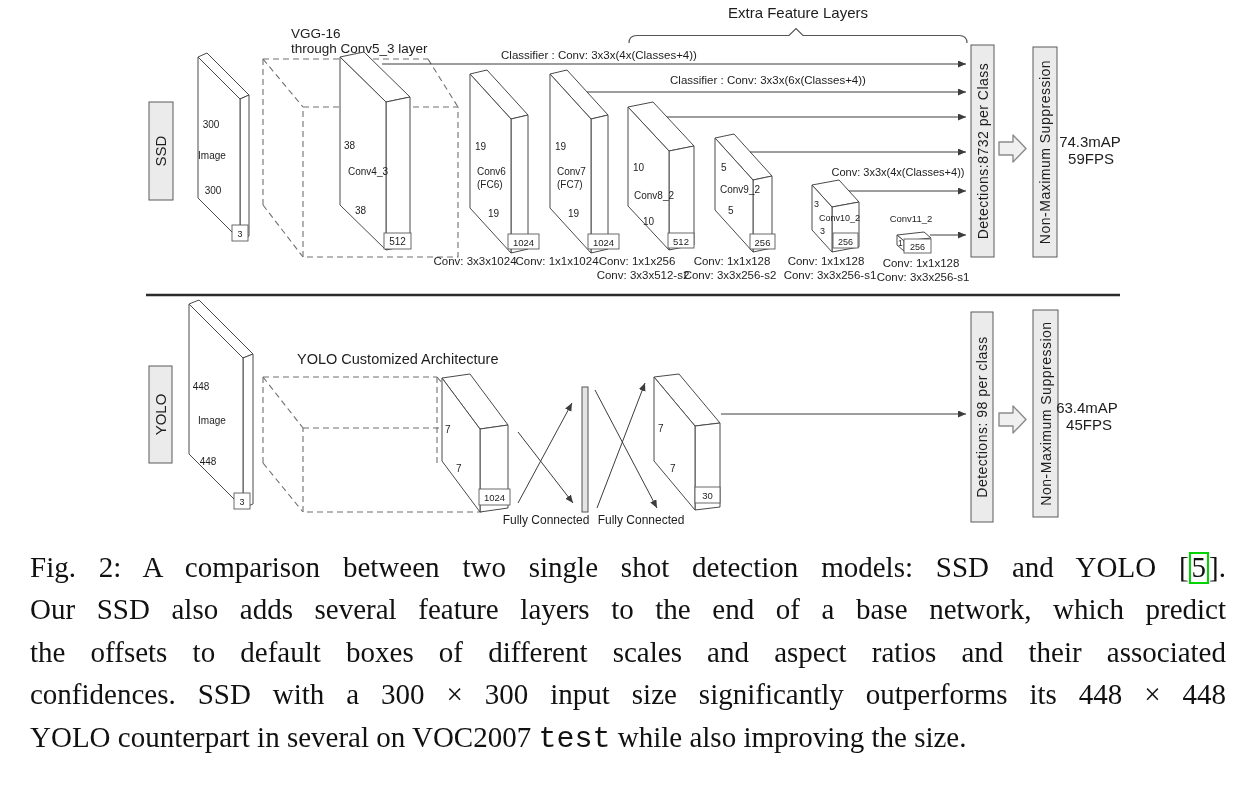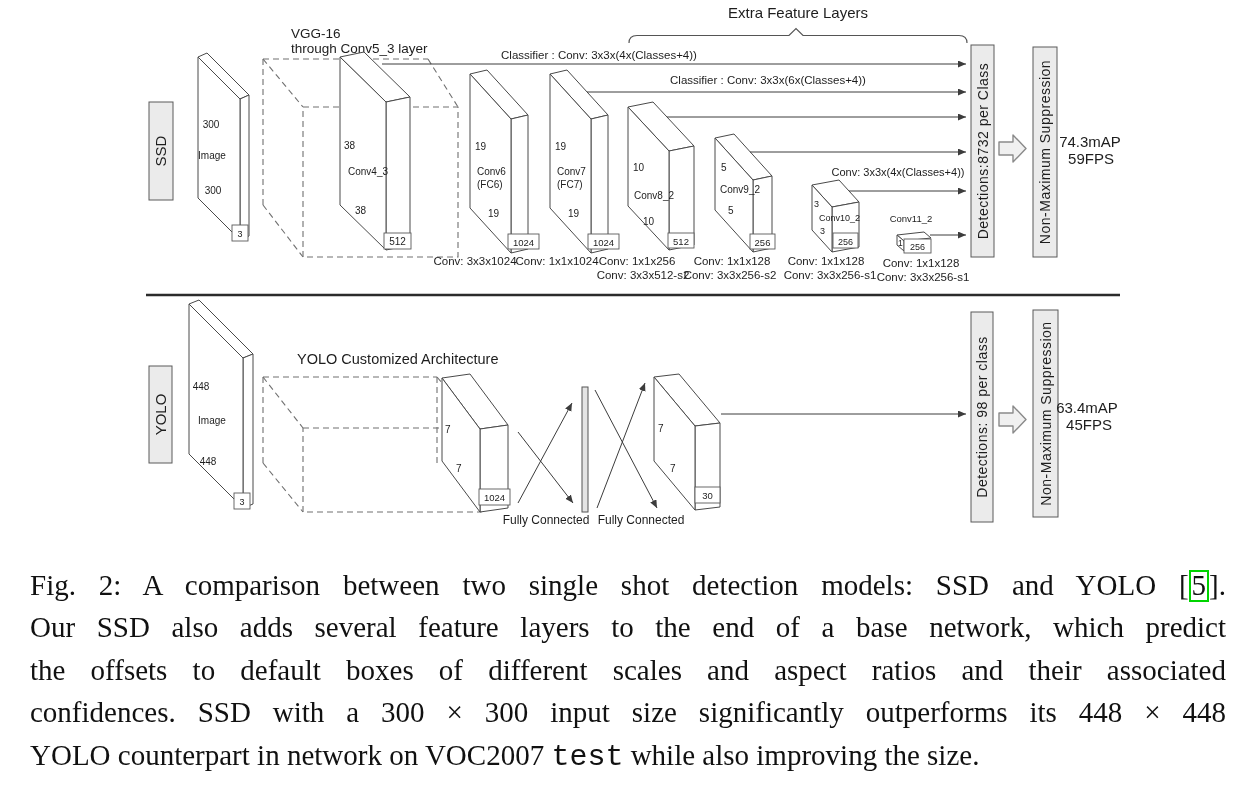--- a/index.html
+++ b/index.html
@@ -14,21 +14,21 @@
   .gbox{fill:#ebebeb;stroke:#5a5a5a;stroke-width:1;}
   .fcbar{fill:#e4e4e4;stroke:#555;stroke-width:1;}
   .blockarrow{fill:#f0f0f0;stroke:#8a8a8a;stroke-width:1.4;stroke-linejoin:round;}
   .brace{fill:none;stroke:#555;stroke-width:1.2;}
   .sep{stroke:#2b2b2b;stroke-width:2.6;}
   .t8{font-size:8.5px}.t9{font-size:9px}.t95{font-size:9.5px}.t10{font-size:10px}
   .t11{font-size:11px}.t115{font-size:11.5px}.t12{font-size:12px}
   .t135{font-size:13.5px}.t145{font-size:14.5px}.t15{font-size:15px}
   .mid{text-anchor:middle}
   .vtext{font-size:14px;letter-spacing:0.5px}
-  .caption{position:absolute;left:30px;right:27px;top:564px;
+  .caption{position:absolute;left:30px;right:27px;top:546px;
            font-family:"Liberation Serif",serif;font-size:29px;line-height:42.4px;
            color:#111;}
   .cap-line{text-align:justify;text-align-last:justify;white-space:normal;}
   .cap-line.last{text-align-last:left;}
   .cite{border:2.5px solid #00d400;padding:0 1px;display:inline-block;line-height:0.95;}
   .mono{font-family:"Liberation Mono",monospace;font-size:30px;}
 </style>
 </head>
 <body>
 
@@ -241,14 +241,14 @@
   <text class="vtext mid" transform="rotate(-90 1045.5 413.5)" x="1045.5" y="418.5">Non-Maximum Suppression</text>
   <text class="t15 mid" x="1087" y="413">63.4mAP</text>
   <text class="t15 mid" x="1089" y="430">45FPS</text>
 </svg>
 
 <div class="caption">
   <div class="cap-line"><span>Fig. 2: A comparison between two single shot detection models: SSD and YOLO [</span><span class="cite">5</span><span>].</span></div>
   <div class="cap-line">Our SSD also adds several feature layers to the end of a base network, which predict</div>
   <div class="cap-line">the offsets to default boxes of different scales and aspect ratios and their associated</div>
   <div class="cap-line">confidences. SSD with a 300 × 300 input size significantly outperforms its 448 × 448</div>
-  <div class="cap-line last"><span>YOLO counterpart in network on VOC2007 </span><span class="mono">test</span><span> while also improving the size.</span></div>
+  <div class="cap-line last"><span>YOLO counterpart in several on VOC2007 </span><span class="mono">test</span><span> while also improving the size.</span></div>
 </div>
 
 </body></html>

